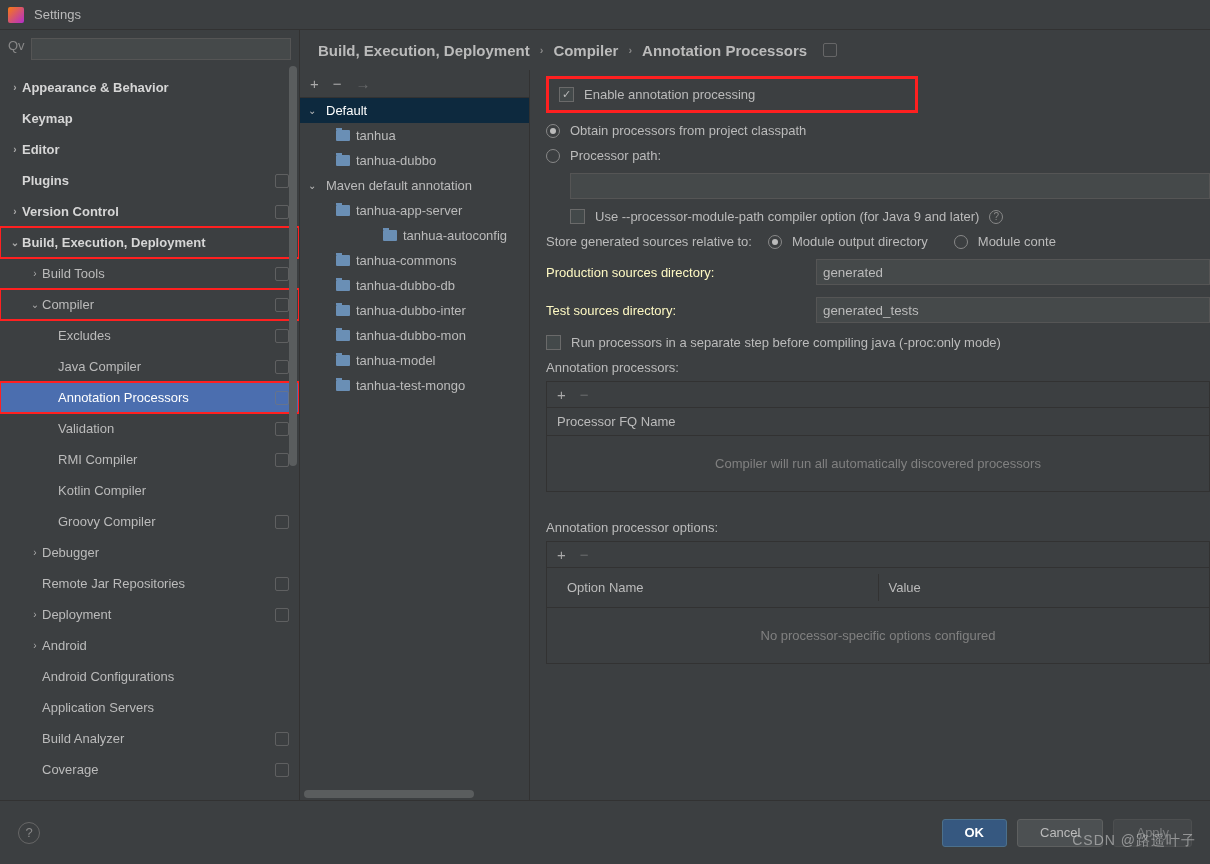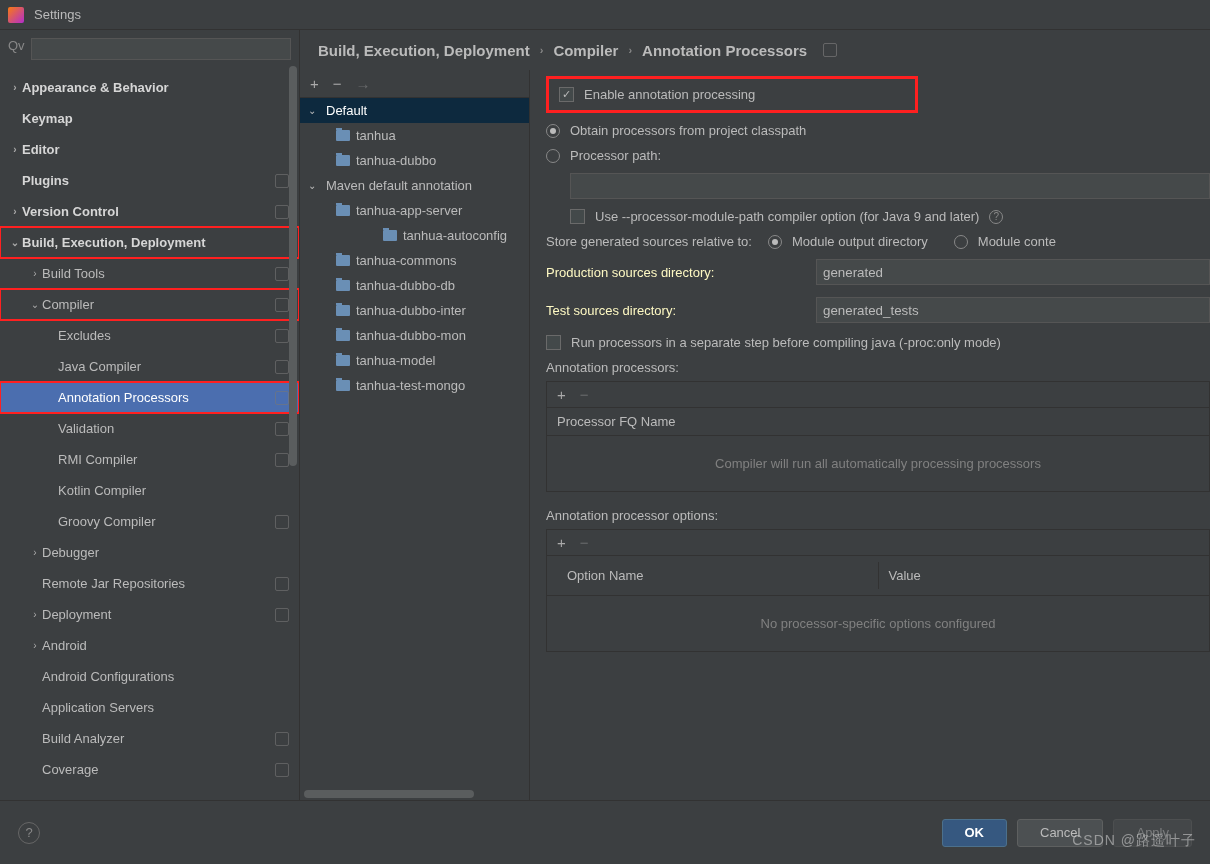--- a/index.html
+++ b/index.html
@@ -319,24 +319,24 @@
           <span>Run processors in a separate step before compiling java (-proc:only mode)</span>
         </label>
 
         <div class="section-title">Annotation processors:</div>
         <div class="mini-toolbar">
           <span class="tbtn">+</span>
           <span class="tbtn disabled">−</span>
         </div>
         <div class="table">
           <div class="table-header">Processor FQ Name</div>
-          <div class="table-empty">Compiler will run all automatically processing processors</div>
-        </div>
-
-        <div class="section-title" style="margin-top:16px">Annotation processor options:</div>
+          <div class="table-empty">Compiler will run all automatically discovered processors</div>
+        </div>
+
+        <div class="section-title" style="margin-top:28px">Annotation processor options:</div>
         <div class="mini-toolbar">
           <span class="tbtn">+</span>
           <span class="tbtn disabled">−</span>
         </div>
         <div class="table">
           <div class="table-header table-cols">
             <div class="col">Option Name</div>
             <div class="col">Value</div>
           </div>
           <div class="table-empty">No processor-specific options configured</div>

